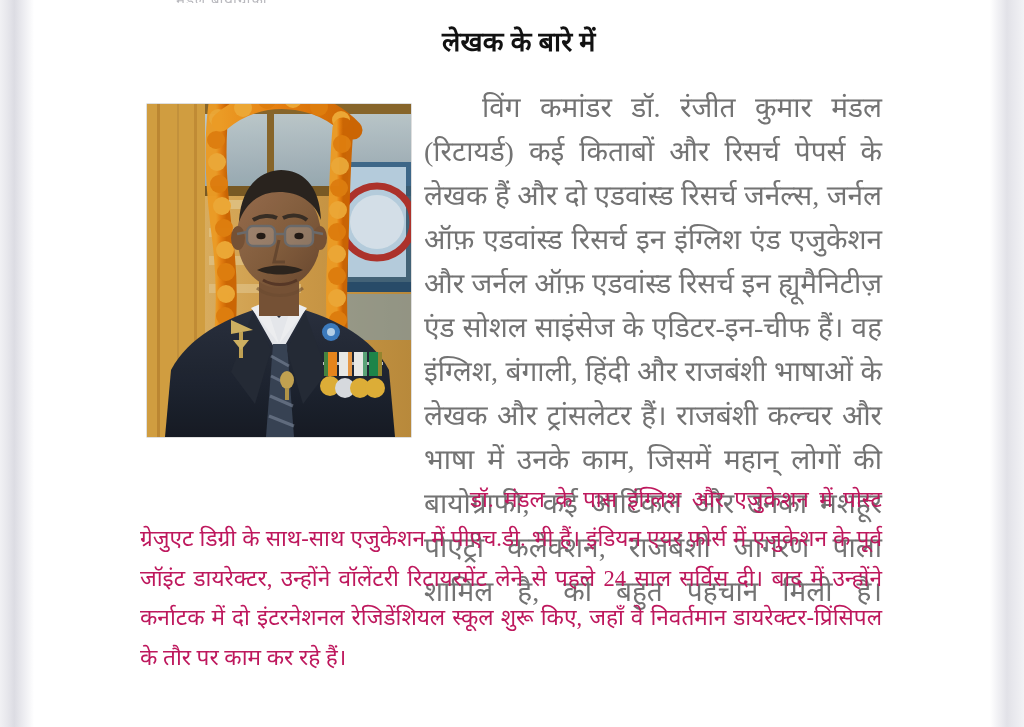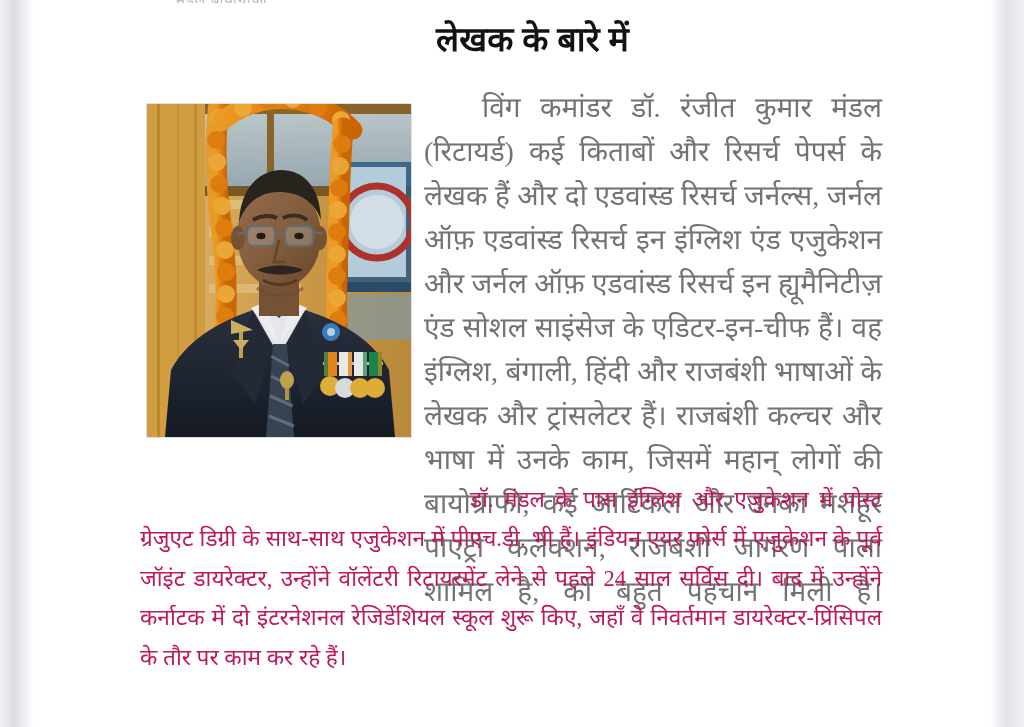--- a/index.html
+++ b/index.html
@@ -57,22 +57,22 @@
     left: 0;
     top: 0;
     right: 0;
     bottom: 0;
   }
 
   h1.section-title {
     position: absolute;
     left: 424px;
     top: 8px;
-    margin: 12px;
-    font-size: 34px;
+    margin: 18px;
+    font-size: 27px;
     font-weight: bold;
     color: #121212;
     letter-spacing: 0.2px;
     line-height: 1.2;
     white-space: nowrap;
   }
 
   
   .portrait {
     position: absolute;

